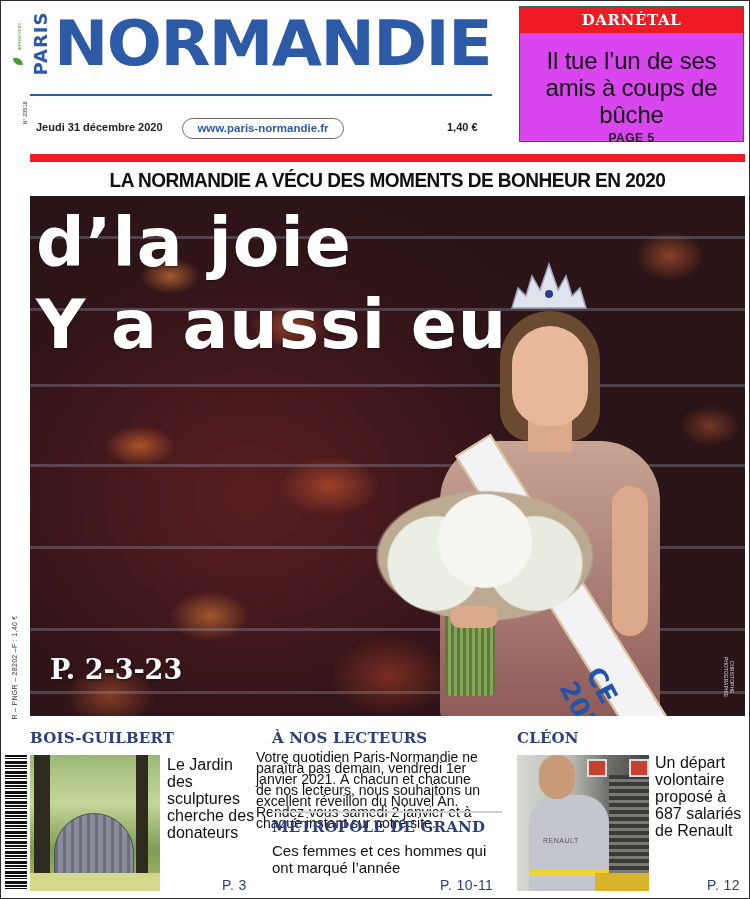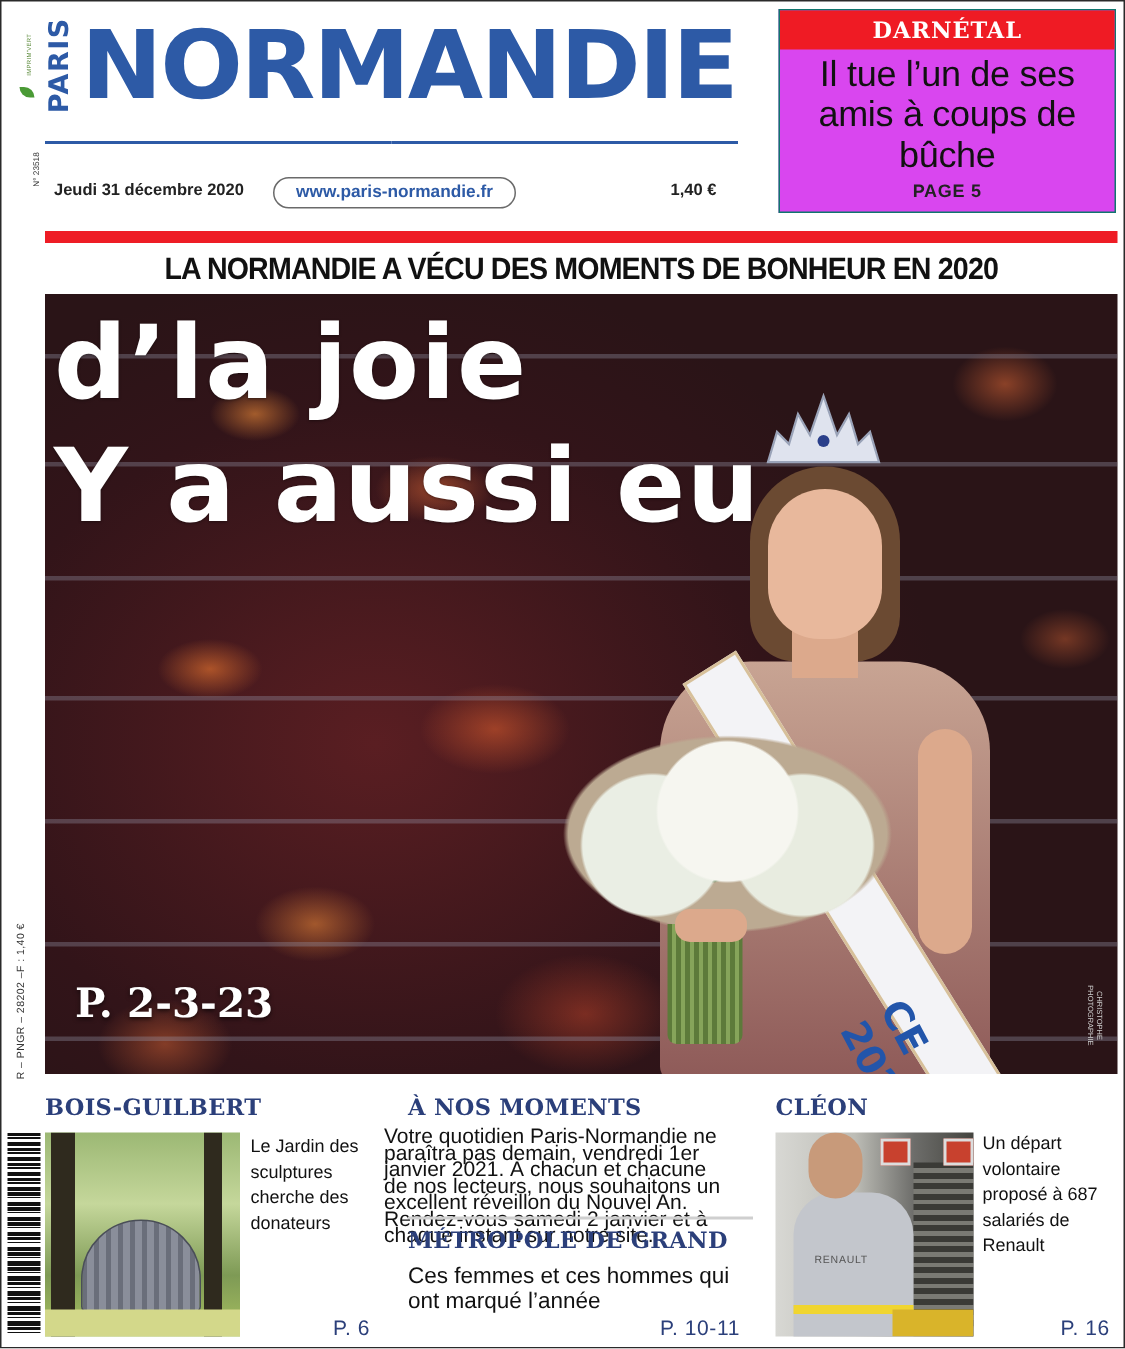--- a/index.html
+++ b/index.html
@@ -20,21 +20,21 @@
   .issue-no { position: absolute; left: 10px; top: 96px; width: 30px; height: 40px; }
   .issue-no span { position: absolute; left: -8px; top: 14px; width: 46px; font-size: 5.5px; color: #333; transform: rotate(-90deg); text-align: center; }
   .meta-row { position: absolute; left: 34px; top: 118px; width: 470px; height: 22px; }
   .date { position: absolute; left: 2px; top: 3px; font-size: 11px; font-weight: bold; color: #222; font-family: "Liberation Sans Narrow", "Liberation Sans", sans-serif; }
   .url-pill { position: absolute; left: 148px; top: 0; width: 162px; height: 21px; border: 1px solid #6a6a6a; border-radius: 11px; text-align: center; line-height: 19px; font-size: 11.5px; font-weight: bold; color: #2d5aa6; }
   .price { position: absolute; left: 413px; top: 3px; font-size: 11px; font-weight: bold; color: #222; text-align: right; }
 
   
   .teaser { position: absolute; left: 519px; top: 6px; width: 225px; height: 136px; border: 1px solid #0f766e; background: #d946ef; }
   .teaser-head { height: 26px; background: #ef1b24; color: #fff; text-align: center; font-family: "DejaVu Serif", serif; font-weight: bold; font-size: 15px; line-height: 26px; letter-spacing: .6px; }
-  .teaser-title { text-align: center; font-family: "Liberation Sans", sans-serif; font-size: 24px; line-height: 27px; color: #111; padding-top: 3px; letter-spacing: -.2px; }
+  .teaser-title { text-align: center; font-family: "Liberation Sans", sans-serif; font-size: 24px; line-height: 27px; color: #111; padding-top: 14px; letter-spacing: -.2px; }
   .teaser-page { text-align: center; font-size: 12px; font-weight: bold; color: #222; margin-top: 3px; letter-spacing: .5px; }
 
   
   .red-rule { position: absolute; left: 30px; top: 154px; width: 715px; height: 8px; background: #ee1c25; }
   .kicker { position: absolute; left: 30px; top: 166px; width: 715px; text-align: center; font-family: "Liberation Sans", sans-serif; font-weight: bold; font-size: 20.5px; letter-spacing: -.6px; color: #111; line-height: 28px; transform: scaleX(.93); }
 
   
   .hero { position: absolute; left: 30px; top: 196px; width: 715px; height: 520px; overflow: hidden;
     background:
       radial-gradient(ellipse 30px 18px at 140px 80px, rgba(255,150,60,.55), transparent),
@@ -74,21 +74,21 @@
   .hand { position: absolute; left: 100px; top: 350px; width: 48px; height: 22px; background: #dca98c; border-radius: 10px; }
 
   
   .left-legal { position: absolute; left: 6px; top: 600px; width: 18px; height: 145px; }
   .left-legal span { position: absolute; left: -64px; top: 64px; width: 145px; text-align: center; font-size: 7px; color: #333; transform: rotate(-90deg); letter-spacing: .3px; }
   .barcode { position: absolute; left: 5px; top: 755px; width: 22px; height: 135px;
     background: repeating-linear-gradient(180deg, #111 0 2px, #fff 2px 3px, #111 3px 4px, #fff 4px 6px, #111 6px 9px, #fff 9px 10px); }
 
   
   .story-head { position: absolute; font-family: "DejaVu Serif", serif; font-weight: bold; font-size: 15px; color: #2b3f7a; letter-spacing: .2px; }
-  .story-text { position: absolute; font-family: "Liberation Sans", sans-serif; font-size: 12px; line-height: 17px; color: #111; }
+  .story-text { position: absolute; font-family: "Liberation Sans", sans-serif; font-size: 16px; line-height: 17px; color: #111; }
   .story-page { position: absolute; font-family: "Liberation Sans", sans-serif; font-size: 14px; color: #2b3f7a; letter-spacing: .4px; }
 
   .photo-garden { position: absolute; left: 30px; top: 755px; width: 130px; height: 136px; overflow: hidden; background: linear-gradient(180deg, #9cb874 0%, #c5d79b 35%, #7e9a55 70%, #a8c060 100%); }
   .trunk { position: absolute; top: 0; height: 136px; background: #2f2a1e; }
   .dome { position: absolute; left: 24px; top: 58px; width: 80px; height: 62px; border-radius: 40px 40px 4px 4px; background: repeating-linear-gradient(90deg, #6a6e7a 0 3px, #8a8e9a 3px 8px); border: 1px solid #4a4e58; }
   .grass { position: absolute; left: 0; top: 118px; width: 130px; height: 18px; background: #d3d88a; }
 
   .notice-rule { position: absolute; left: 272px; top: 811px; width: 230px; height: 2px; background: #cfcfcf; }
 
   .photo-factory { position: absolute; left: 517px; top: 755px; width: 132px; height: 136px; overflow: hidden; background: linear-gradient(90deg, #d8d8d4 0%, #bdbdb6 40%, #6d6d6a 70%, #44443f 100%); }
@@ -177,35 +177,35 @@
 <div class="barcode"></div>
 
 <div class="story-head" style="left:30px; top:729px;">BOIS-GUILBERT</div>
 <div class="photo-garden">
   <div class="trunk" style="left:4px; width:16px;"></div>
   <div class="trunk" style="left:106px; width:12px;"></div>
   <div class="dome"></div>
   <div class="grass"></div>
 </div>
 <div class="story-text" style="left:167px; top:756px; width:95px;">Le Jardin des sculptures cherche des donateurs</div>
-<div class="story-page" style="left:222px; top:877px;">P. 6</div>
-
-<div class="story-head" style="left:272px; top:729px;">À NOS MOMENTS</div>
+<div class="story-page" style="left:222px; top:877px;">P. 3</div>
+
+<div class="story-head" style="left:272px; top:729px;">À NOS LECTEURS</div>
 <div class="story-text" style="left:256px; top:752px; width:232px; font-size:14px; line-height:11px;">Votre quotidien Paris-Normandie ne paraîtra pas demain, vendredi 1er janvier 2021. À chacun et chacune de nos lecteurs, nous souhaitons un excellent réveillon du Nouvel An. Rendez-vous samedi 2 janvier et à chaque instant sur notre site.</div>
 <div class="notice-rule"></div>
 
 <div class="story-head" style="left:272px; top:818px;">MÉTROPOLE DE GRAND</div>
 <div class="story-text" style="left:272px; top:842px; width:232px; font-size:15px; line-height:17px;">Ces femmes et ces hommes qui ont marqué l’année</div>
 <div class="story-page" style="left:440px; top:877px;">P. 10-11</div>
 
 <div class="story-head" style="left:517px; top:729px;">CLÉON</div>
 <div class="photo-factory">
   <div class="machine"></div>
   <div class="panel-red" style="left:70px;"></div>
   <div class="panel-red" style="left:112px;"></div>
   <div class="worker"></div>
   <div class="worker-head"></div>
   <div class="worker-stripe"></div>
   <div class="worker-logo">RENAULT</div>
   <div class="machine-yellow"></div>
 </div>
 <div class="story-text" style="left:655px; top:754px; width:92px;">Un départ volontaire proposé à 687 salariés de Renault</div>
-<div class="story-page" style="left:707px; top:877px;">P. 16</div>
+<div class="story-page" style="left:707px; top:877px;">P. 12</div>
 
 </body></html>

